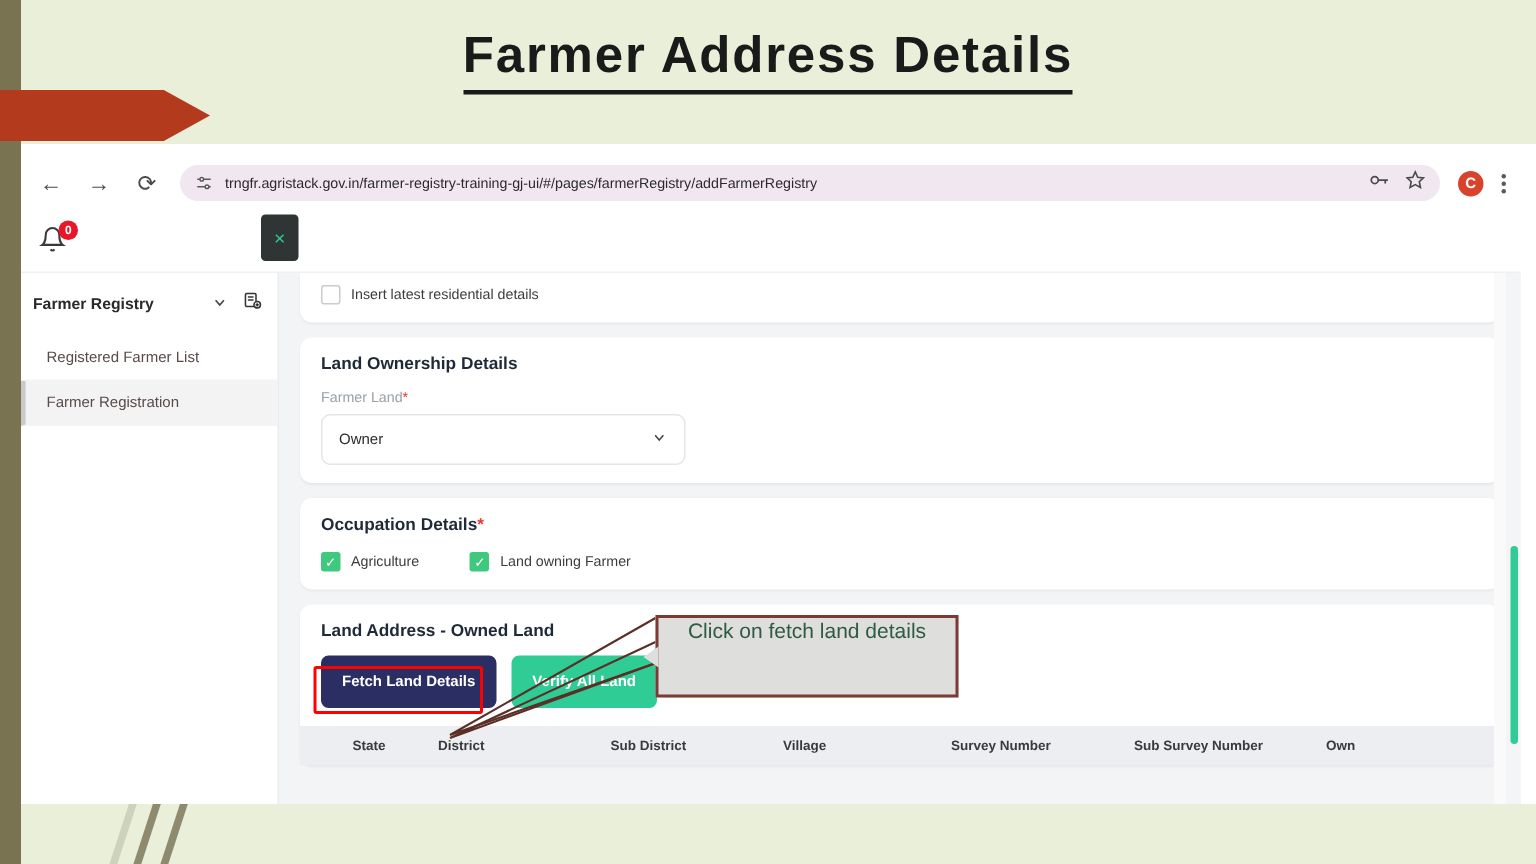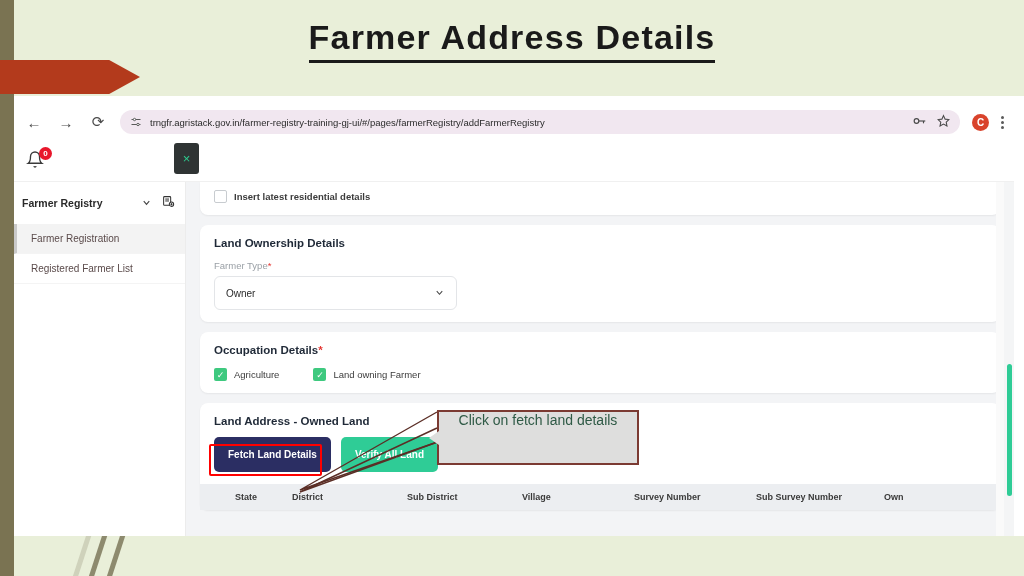--- a/index.html
+++ b/index.html
@@ -139,21 +139,21 @@
   .side-item.multiline { line-height: 1.45; }
 
   .content {
     flex: 1; background: #f3f4f6; padding: 0 14px; position: relative;
     overflow: hidden;
   }
   .card {
     background: #ffffff; border-radius: 8px; margin-top: 10px;
     padding: 12px 14px; box-shadow: 0 1px 2px rgba(0,0,0,.06);
   }
-  .card.first { margin-top: 0; padding-top: 8px; padding-bottom: 12px; border-radius: 0 0 8px 8px; font-weight: bold; }
+  .card.first { margin-top: 0; padding-top: 8px; padding-bottom: 12px; border-radius: 0 0 8px 8px; }
   .card-title { font-size: 11.5px; font-weight: bold; color: #1f2937; }
   .req { color: #e53935; }
   .field-label { font-size: 9.5px; color: #9aa0a6; margin: 11px 0 5px; }
   .select-box {
     width: 243px; height: 30px; border: 1px solid #e3e5e8; border-radius: 6px;
     display: flex; align-items: center; justify-content: space-between;
     padding: 16px 11px; font-size: 10px; color: #2b2b2b; background: #fff;
   }
   .chk-row { display: flex; align-items: center; gap: 34px; margin-top: 12px; }
   .chk { display: flex; align-items: center; gap: 7px; }
@@ -300,37 +300,37 @@
                 <rect x="3" y="3" width="13" height="16" rx="1.5"></rect>
                 <line x1="6" y1="7.5" x2="13" y2="7.5"></line>
                   <line x1="6" y1="11" x2="13" y2="11"></line>
                 <circle cx="17.5" cy="17" r="4" fill="#fff"></circle>
                   <line x1="17.5" y1="15" x2="17.5" y2="19"></line>
                   <line x1="15.5" y1="17" x2="19.5" y2="17"></line>
               </svg>
             </span>
           </span>
         </div>
+        <div class="side-item">Registered Farmer List</div>
         <div class="side-item active">Farmer Registration</div>
-        <div class="side-item">Registered Farmer List</div>
       </div>
 
       <div class="content">
 
         <div class="card first">
           <div class="chk">
             <span class="chk-box empty"></span>
             <span class="chk-label">Insert latest residential details</span>
           </div>
         </div>
 
         <div class="card">
           <div class="card-title">Land Ownership Details</div>
           <div class="field-label">
-            <span>Farmer Type</span><span class="req">*</span>
+            <span>Farmer Land</span><span class="req">*</span>
           </div>
           <div class="select-box">
             <span>Owner</span>
             <span>
               <svg width="11" height="11" viewBox="0 0 24 24" fill="none" stroke="#444" stroke-width="2.2">
                   <polyline points="6,9 12,16 18,9"></polyline>
                 </svg>
             </span>
           </div>
         </div>

